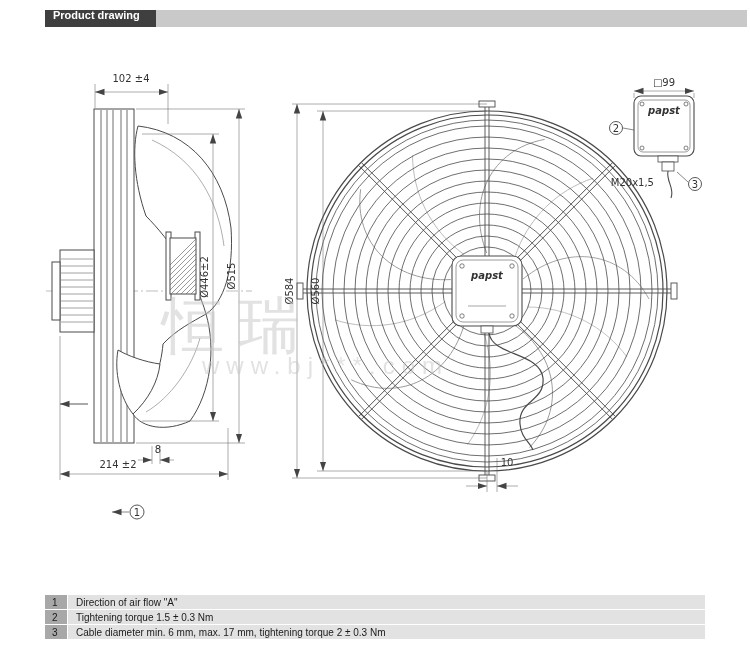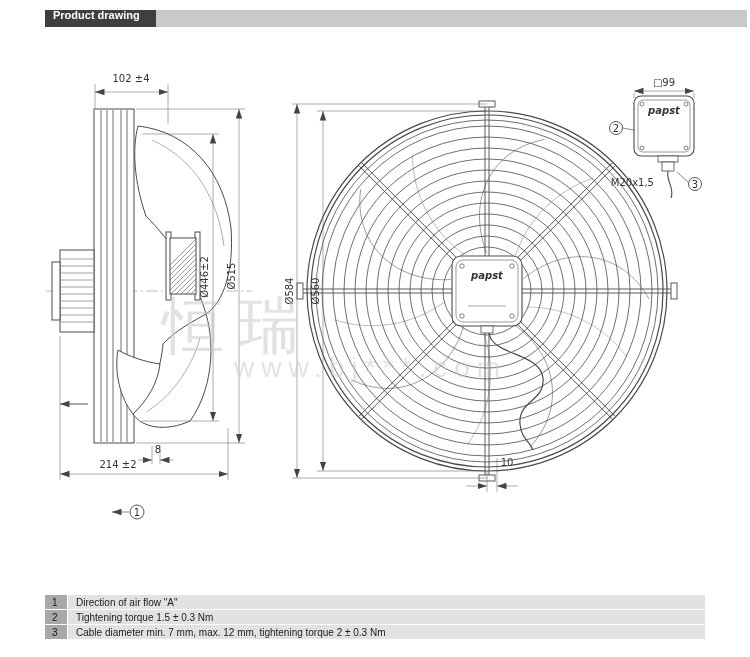--- a/index.html
+++ b/index.html
@@ -11,21 +11,21 @@
              display:flex;align-items:center;padding:0 16px 8px 8px;white-space:nowrap;}
   .hdr-rest{flex:1;background:#c9c9c9;}
   
   svg.draw{position:absolute;left:0;top:0;}
   svg.draw text{font-family:"DejaVu Sans","Liberation Sans",sans-serif;font-size:10px;fill:#333;stroke:none;}
   .dim line{stroke:#555;stroke-width:0.7;}
   .ext line{stroke:#666;stroke-width:0.55;}
   
   .wm{position:absolute;color:#c6c6c6;opacity:.5;pointer-events:none;white-space:nowrap;}
   .wm1{left:162px;top:284px;font-size:62px;letter-spacing:14px;}
-  .wm2{left:202px;top:352px;font-size:28px;letter-spacing:7px;margin-left:32px;}
+  .wm2{left:202px;top:352px;font-size:24px;letter-spacing:7px;}
   
   .notes{position:absolute;left:45px;top:595px;width:660px;display:flex;flex-direction:column;gap:1px;
          font-size:10px;color:#1a1a1a;}
   .nrow{display:flex;gap:1px;height:14px;}
   .nnum{width:22px;background:#a8a8a8;display:flex;align-items:center;padding-left:7px;box-sizing:border-box;}
   .ntext{flex:1;background:#e2e2e2;display:flex;align-items:center;padding-left:8px;}
 </style>
 </head>
 <body>
 
@@ -308,17 +308,17 @@
     <div class="nrow">
       <div class="nnum">1</div>
       <div class="ntext">Direction of air flow "A"</div>
     </div>
     <div class="nrow">
       <div class="nnum">2</div>
       <div class="ntext">Tightening torque 1.5 ± 0.3 Nm</div>
     </div>
     <div class="nrow">
       <div class="nnum">3</div>
-      <div class="ntext">Cable diameter min. 7 mm, max. 12 mm, tightening torque 2 ± 0.3 Nm</div>
+      <div class="ntext">Cable diameter min. 6 mm, max. 17 mm, tightening torque 2 ± 0.3 Nm</div>
     </div>
   </div>
 
 </div>
 
 </body></html>

